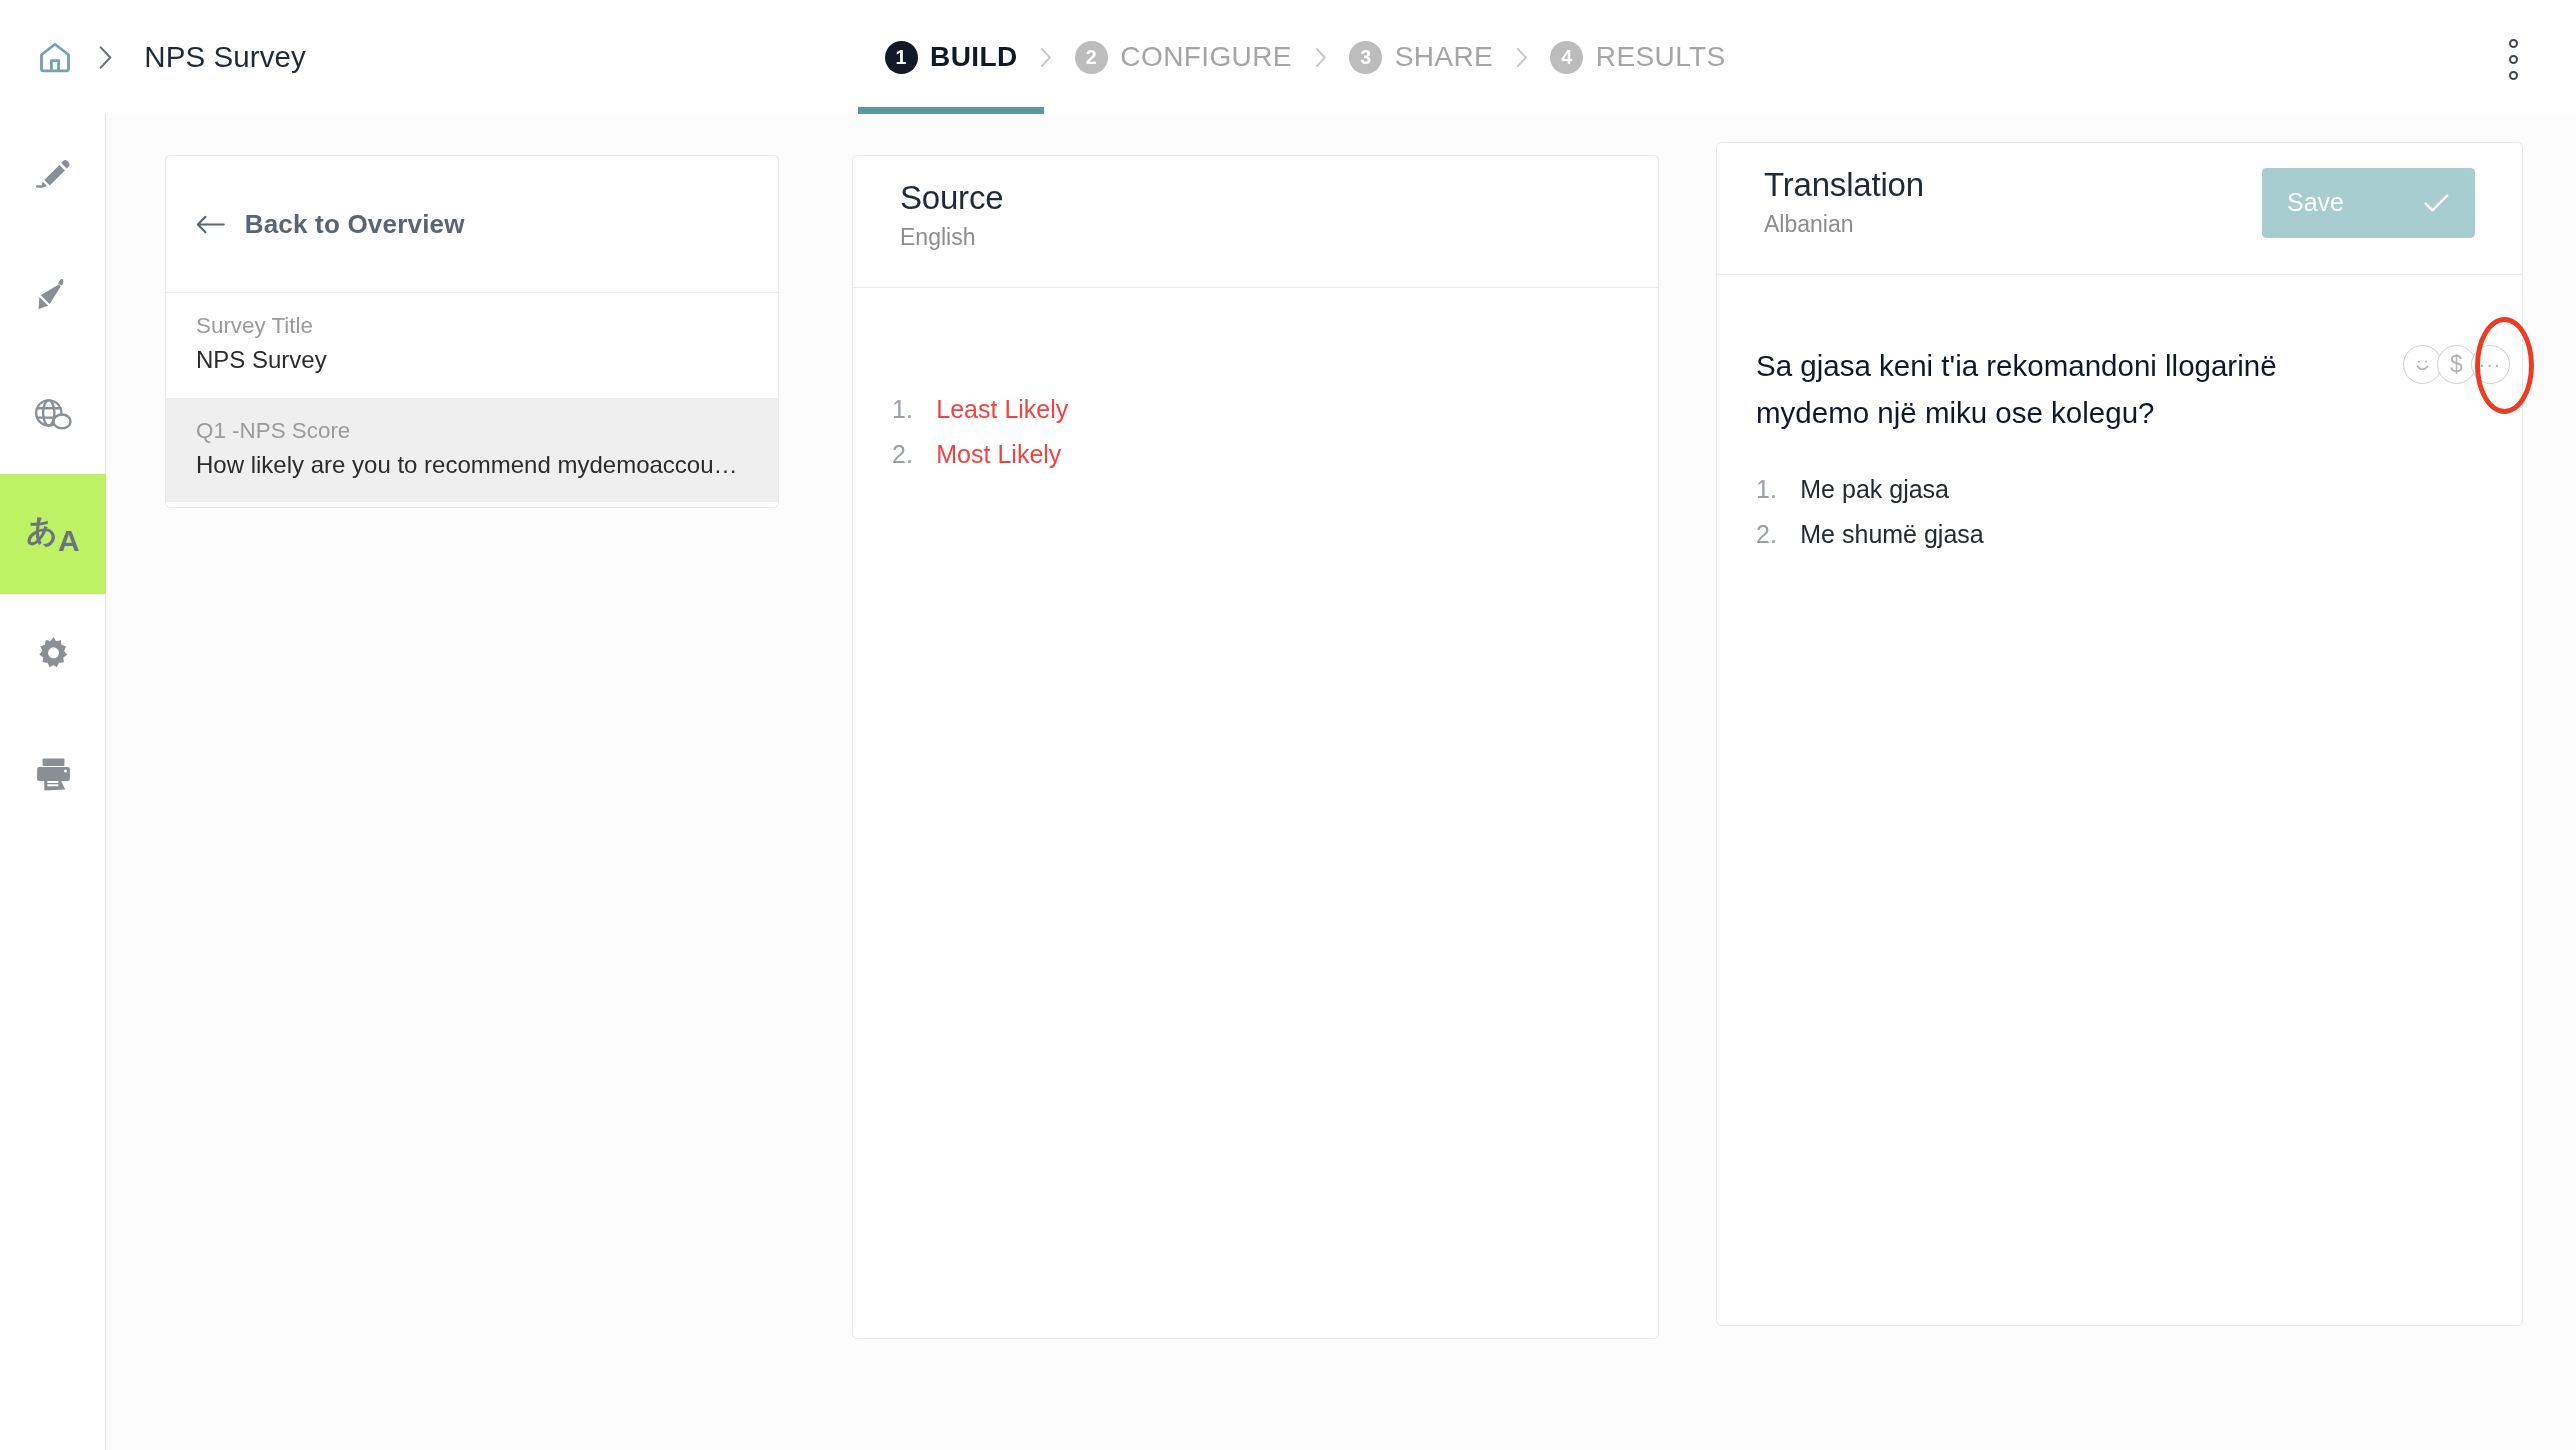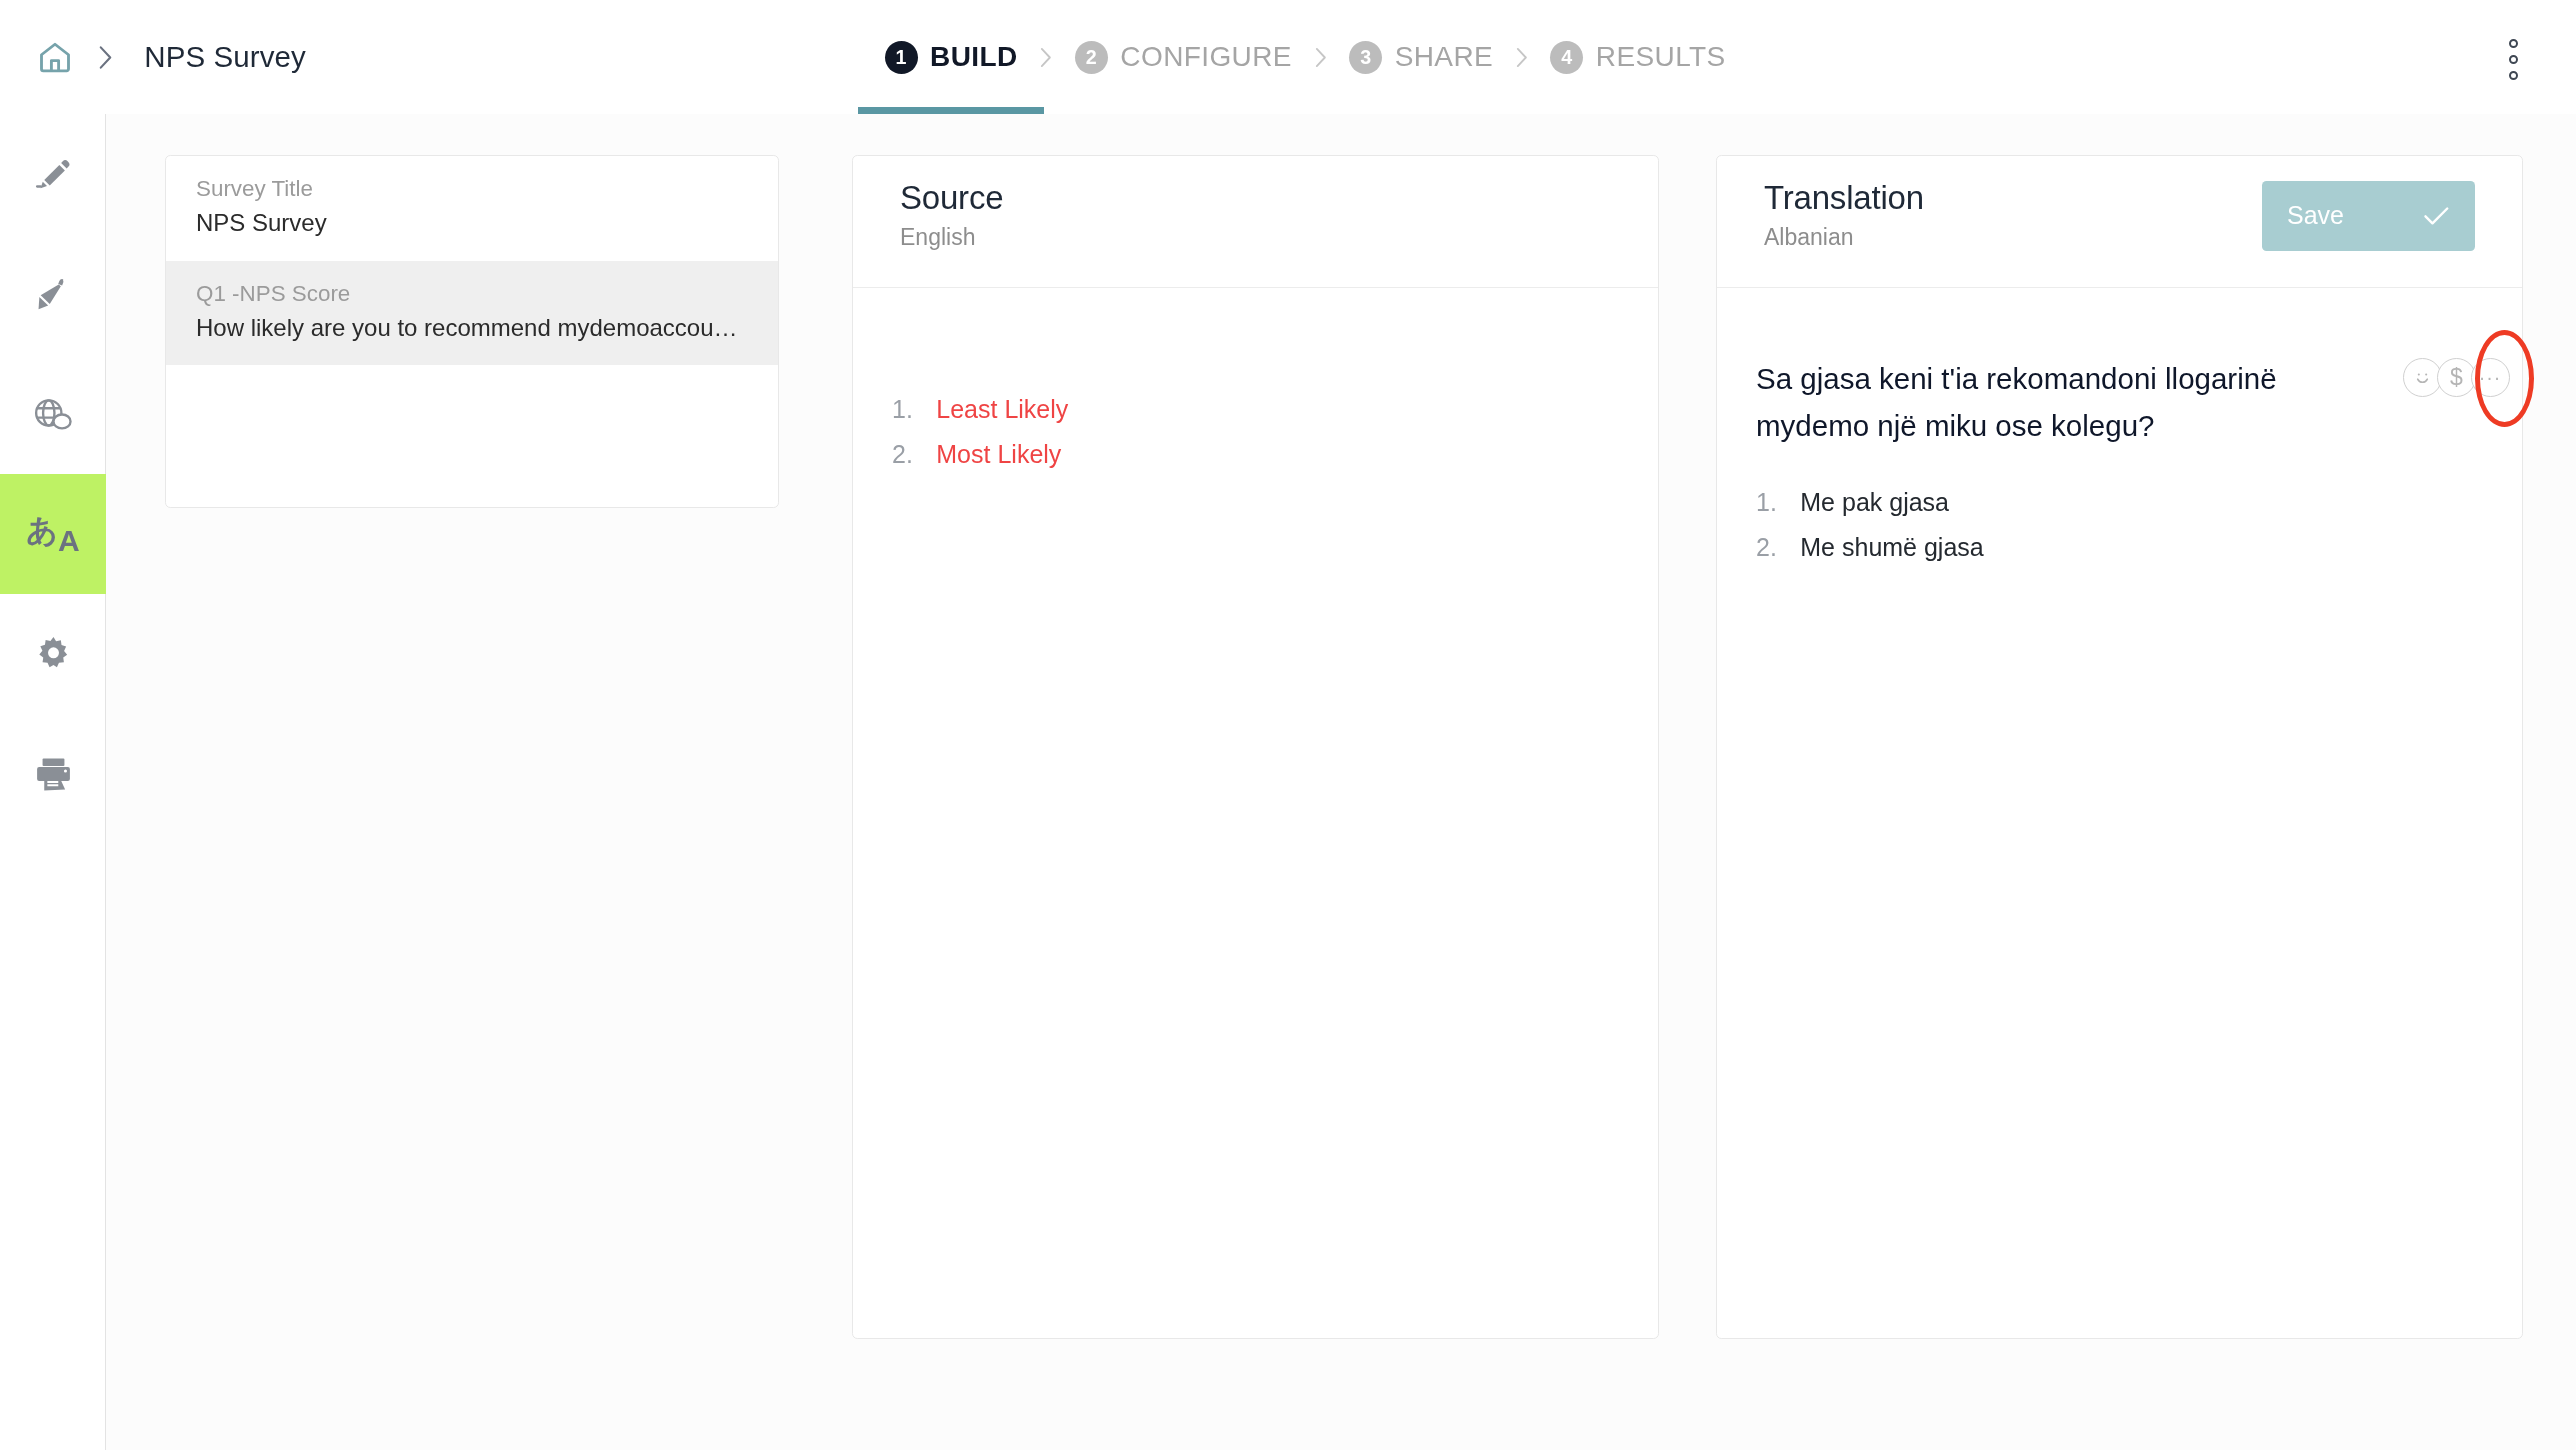--- a/index.html
+++ b/index.html
@@ -241,21 +241,21 @@
 
   
   #source-card {
     left: 746px;
     top: 41px;
     width: 807px;
     height: 1184px;
   }
   #translation-card {
     left: 1610px;
-    top: 41px;
+    top: 28px;
     width: 807px;
     height: 1184px;
   }
 
   .panel-head {
     height: 132px;
     padding: 23px 47px 0 47px;
     display: flex;
     align-items: flex-start;
     justify-content: space-between;
@@ -495,20 +495,30 @@
         <path d="M6.6 14.2h9.2l3 6.6-12.2.5z" fill="#8a8f96"></path>
         <path d="M8.4 16.4h6.4M8.4 18.3h6.4" stroke="#ffffff" stroke-width="1.1"></path>
       </svg>
     </span>
   </div>
 </div>
 
 <div class="workspace">
 
   <div class="card" id="left-card">
+    <div class="card-head">
+      <div class="back-row">
+        <span class="back-arrow">
+          <svg width="29" height="23" viewBox="0 0 22 16" fill="none" stroke="#5a6475" stroke-width="1.6" stroke-linecap="round" stroke-linejoin="round">
+            <path d="M21 8H1.6M7.2 2.2 1.4 8l5.8 5.8"></path>
+          </svg>
+        </span>
+        <span class="back-text">Back to Overview</span>
+      </div>
+    </div>
 
     <div class="list-row">
       <div class="row-label">Survey Title</div>
       <div class="row-value">NPS Survey</div>
     </div>
 
     <div class="list-row selected">
       <div class="row-label">Q1 -NPS Score</div>
       <div class="row-value">How likely are you to recommend mydemoaccount t…</div>
     </div>

